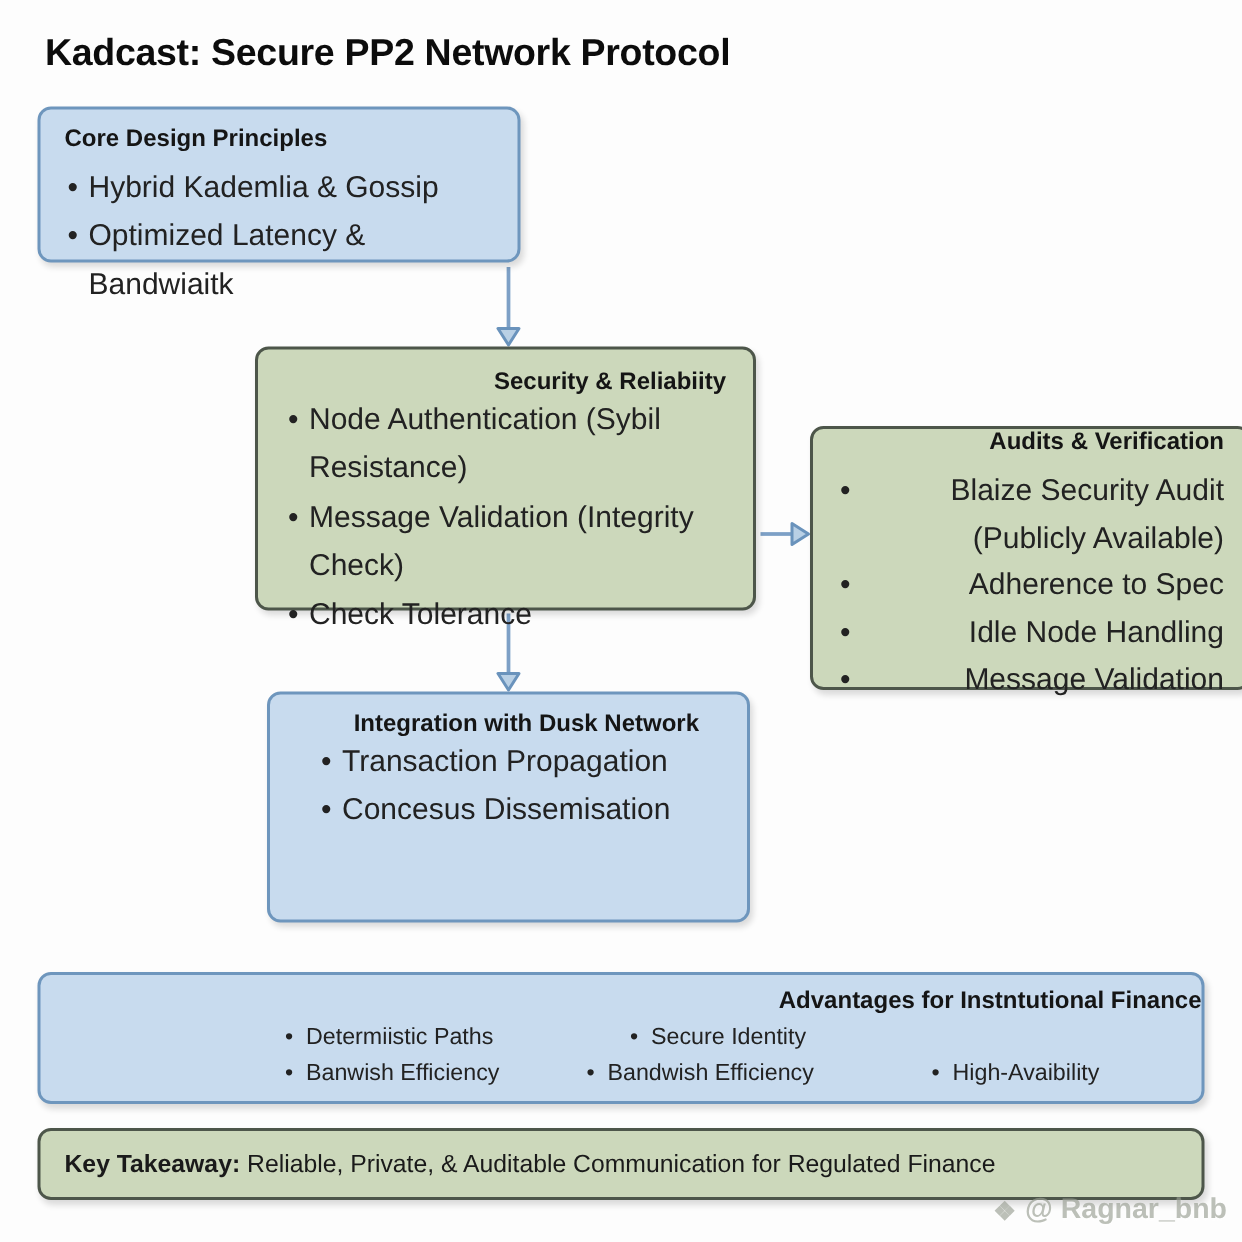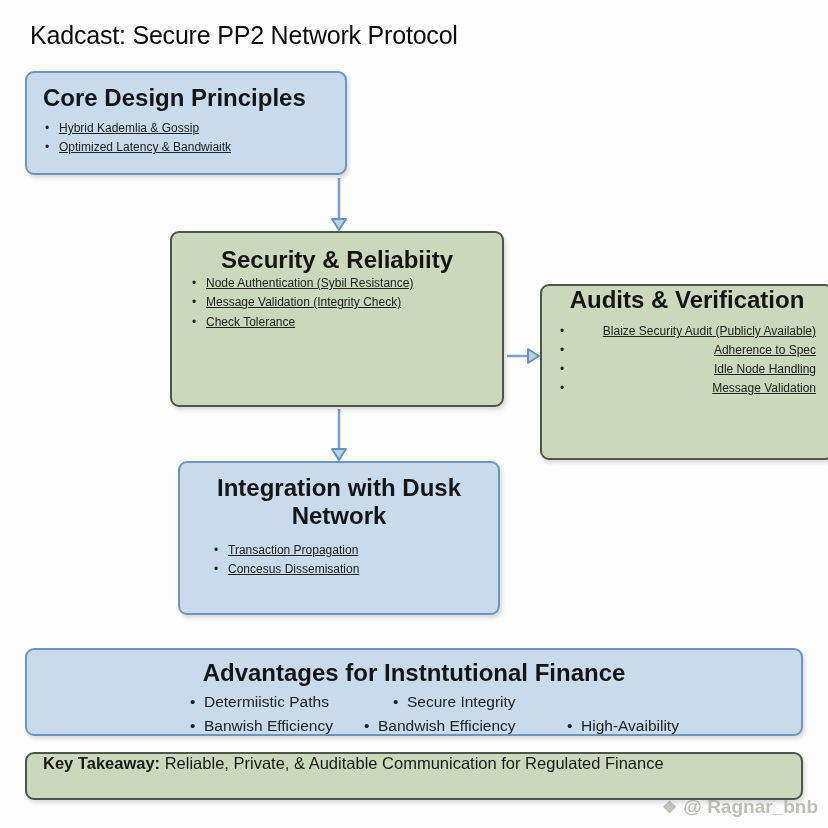--- a/index.html
+++ b/index.html
@@ -10,52 +10,51 @@
     background: #fdfdfd;
     font-family: "Liberation Sans", sans-serif;
     color: #1c1c1c;
     overflow: hidden;
   }
   .title {
     position: absolute;
     left: 30px;
     top: 21px;
     font-size: 25px;
-    font-weight: 400;
+    font-weight: 700;
     color: #0c0c0c;
     letter-spacing: -0.2px;
   }
   .arrows {
     position: absolute;
     left: 0; top: 0;
     pointer-events: none;
   }
   .arrows line { stroke: #7da0c6; stroke-width: 2.5; }
   .arrows polygon { fill: #b9d0e5; stroke: #6a93bc; stroke-width: 2; stroke-linejoin: round; }
 
   .box {
     position: absolute;
     border-radius: 9px;
     box-sizing: border-box;
     box-shadow: 2px 3px 4px rgba(0,0,0,0.14);
   }
   .blue  { background: #c8dbee; border: 2px solid #6e96bd; }
   .green { background: #ccd8bb; border: 2px solid #4d564a; }
 
-  .box-title { font-size: 24px; font-weight: 700; color: #151515; }
+  .box-title { font-size: 16px; font-weight: 700; color: #151515; }
   .ta-left   { text-align: left; }
-  .ta-center { text-align: center; }
+  .ta-center { text-align: right; }
 
   ul.items {
     list-style: none;
     margin: 0;
     padding: 0;
-    font-size: 12px;
+    font-size: 20px;
     color: #222;
-    text-decoration: underline;
   }
   ul.items li {
     position: relative;
     padding-left: 16px;
     line-height: 1.62;
   }
   ul.items li::before {
     content: "•";
     position: absolute;
     left: 2px;
@@ -67,42 +66,43 @@
   .box-core .box-title { margin-bottom: 7px; }
 
   .box-security { left: 170px; top: 231px; width: 334px; height: 176px; padding: 13px 18px; }
   .box-security ul.items { }
 
   .box-audits { left: 540px; top: 284px; width: 294px; height: 176px; padding: 0 16px; }
   .box-audits ul.items { margin-top: 8px; line-height: 1.5; }
   .box-audits ul.items li { line-height: 1.58; text-align: right; }
 
   .box-integration { left: 178px; top: 461px; width: 322px; height: 154px; padding: 11px 32px; }
-  .box-integration ul.items { margin-top: 11px; }
+  .box-integration ul.items { }
 
   .box-advantages { left: 25px; top: 648px; width: 778px; height: 88px; padding: 9px 0; }
   .adv-row {
     display: flex;
     margin-left: 161px;
     margin-top: 6px;
     font-size: 15.5px;
     color: #222;
+    gap: 27px;
   }
   .adv-row:first-of-type { margin-top: 9px; }
   .adv-item {
     position: relative;
     box-sizing: border-box;
     width: 203px;
     padding-left: 16px;
   }
   .adv-item::before { content: "•"; position: absolute; left: 2px; }
   .adv-item.w-sm { width: 174px; }
   .adv-item.w-auto { width: auto; }
 
-  .box-takeaway { left: 25px; top: 752px; width: 778px; height: 48px; padding: 0 16px; display: flex; align-items: flex-start; }
+  .box-takeaway { left: 25px; top: 752px; width: 778px; height: 48px; padding: 0 16px; display: flex; align-items: center; }
   .takeaway-line { font-size: 16.5px; color: #1a1a1a; }
   .takeaway-line .bold { font-weight: 700; }
 
   .watermark {
     position: absolute;
     right: 10px;
     bottom: 10px;
     font-size: 19px;
     font-weight: 700;
     color: #9aa094;
@@ -168,21 +168,21 @@
     <ul class="items">
       <li>Transaction Propagation</li>
       <li>Concesus Dissemisation</li>
     </ul>
   </div>
 
   <div class="box blue box-advantages">
     <div class="box-title ta-center">Advantages for Instntutional Finance</div>
     <div class="adv-row">
       <span class="adv-item">Determiistic Paths</span>
-      <span class="adv-item">Secure Integrity</span>
+      <span class="adv-item">Secure Identity</span>
     </div>
     <div class="adv-row">
       <span class="adv-item w-sm">Banwish Efficiency</span>
       <span class="adv-item">Bandwish Efficiency</span>
       <span class="adv-item w-auto">High-Avaibility</span>
     </div>
   </div>
 
   <div class="box green box-takeaway">
     <div class="takeaway-line">

